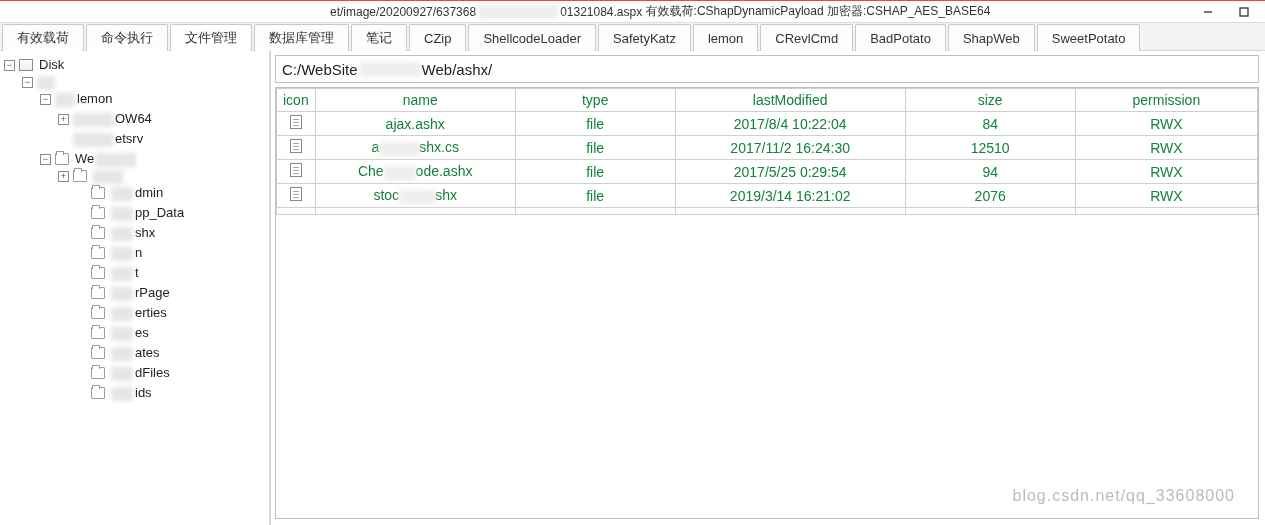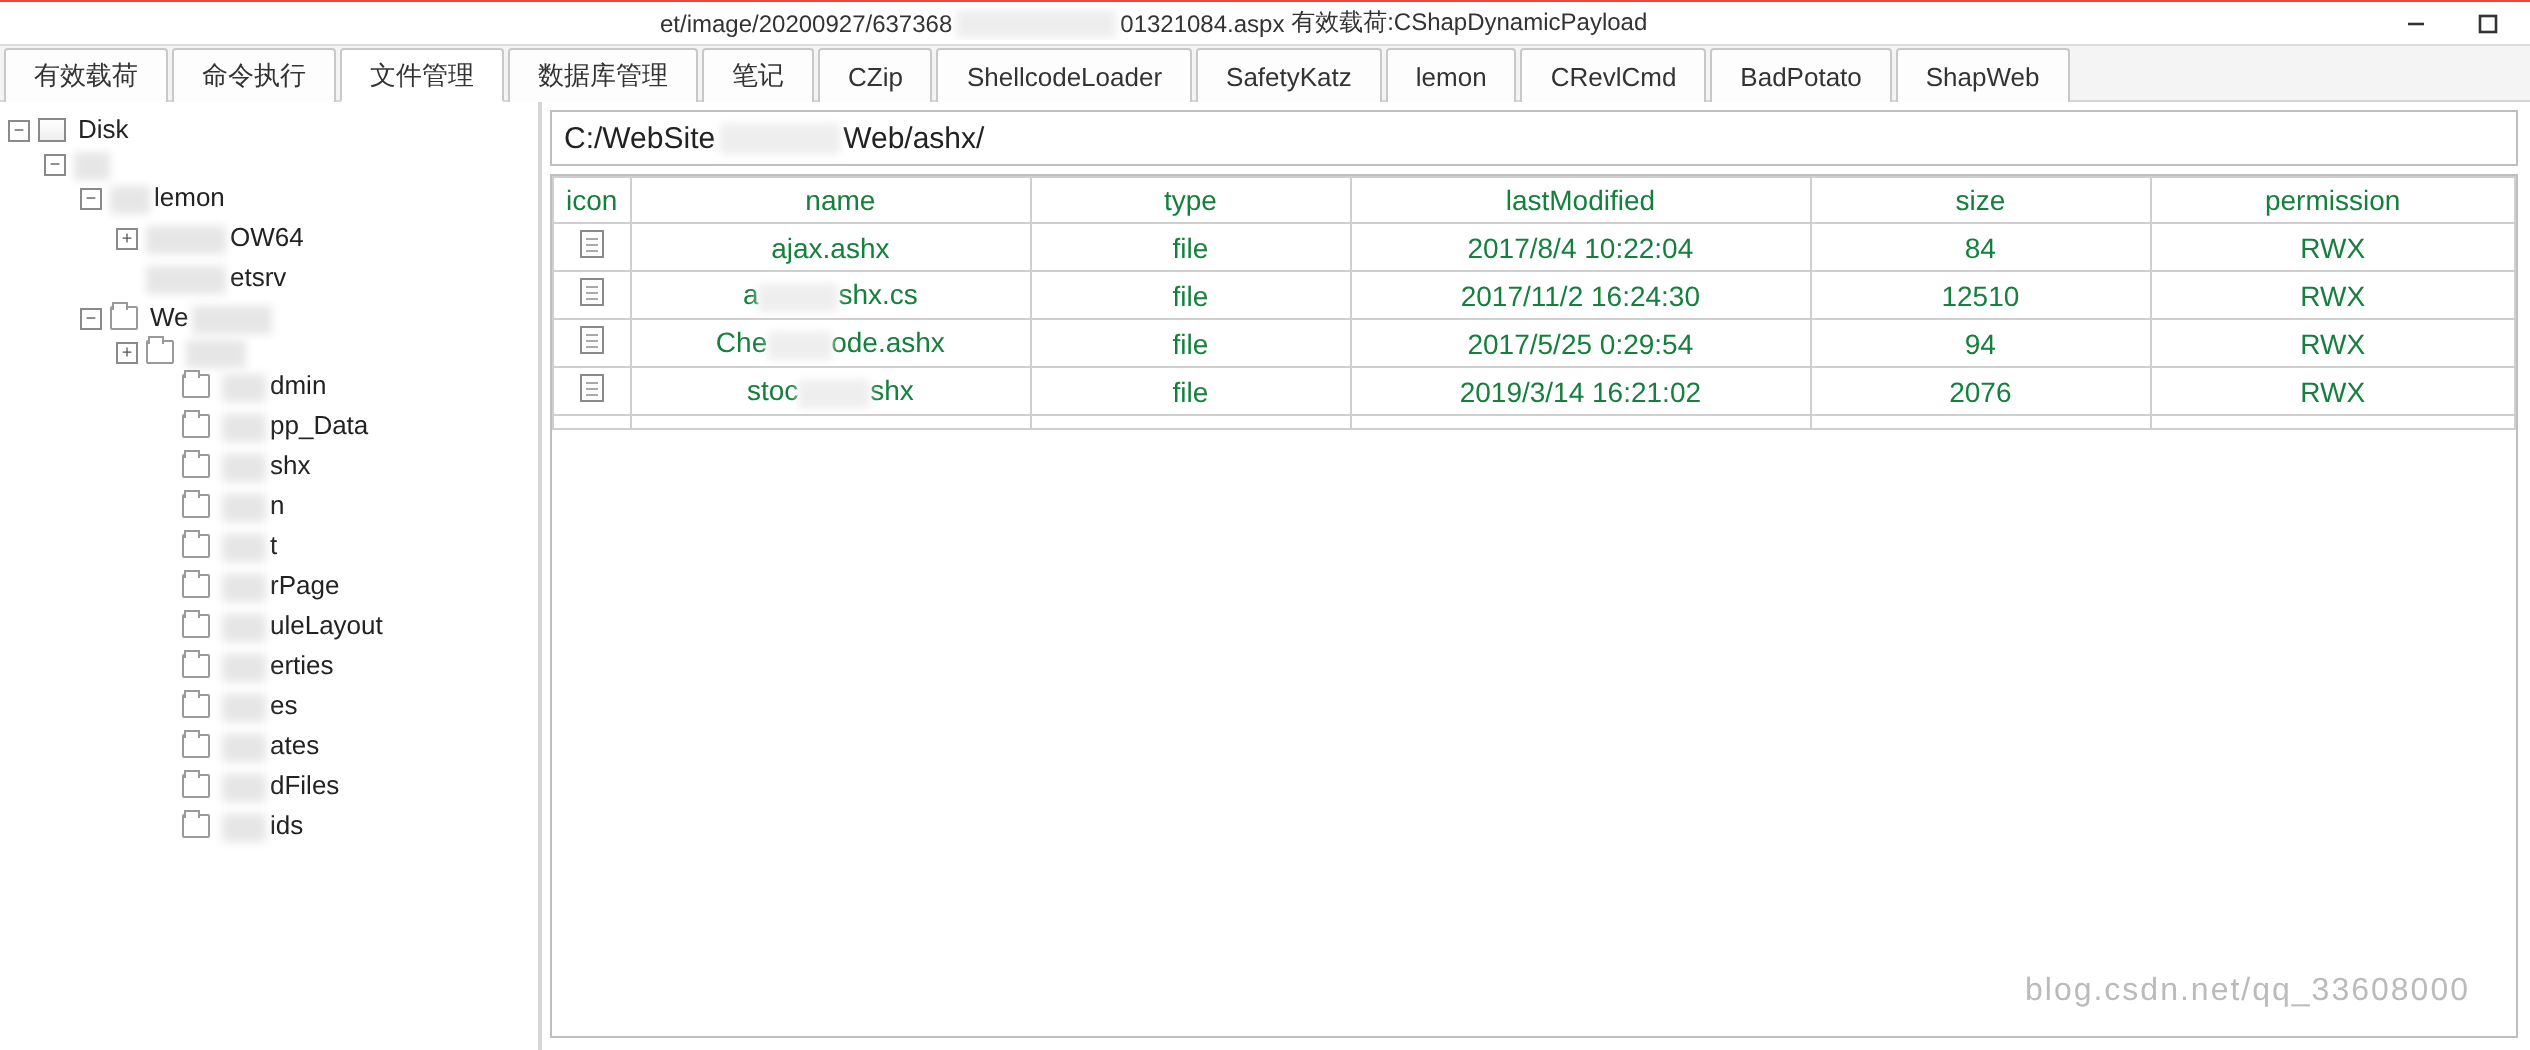--- a/index.html
+++ b/index.html
@@ -209,20 +209,21 @@
 <div class="window">
 
   <div class="titlebar">
     <div class="title-area">
       <span>et/image/20200927/637368</span>
       <span class="blur"></span>
       <span>01321084.aspx</span>
       <span>&nbsp;</span>
       <span>有效载荷:CShapDynamicPayload</span>
       <span>&nbsp;</span>
+      <span>加密器:CSHAP_AES_BASE64</span>
     </div>
     <div class="win-btns">
       <div class="win-btn">
         <svg width="10" height="10">
             <line x1="1" y1="5" x2="9" y2="5" stroke="#333" stroke-width="1.3"></line>
           </svg>
       </div>
       <div class="win-btn">
         <svg width="10" height="10">
             <rect x="1" y="1" width="8" height="8" fill="none" stroke="#333" stroke-width="1.3"></rect>
@@ -237,20 +238,21 @@
       <div class="tab active">文件管理</div>
       <div class="tab">数据库管理</div>
       <div class="tab">笔记</div>
       <div class="tab">CZip</div>
       <div class="tab">ShellcodeLoader</div>
       <div class="tab">SafetyKatz</div>
       <div class="tab">lemon</div>
       <div class="tab">CRevlCmd</div>
       <div class="tab">BadPotato</div>
       <div class="tab">ShapWeb</div>
+      <div class="tab">SweetPotato</div>
     </div>
 
   <div class="content">
 
     <div class="tree-pane">
       <div class="tree">
         <ul>
           <li>
             <div class="row">
               <span class="toggle">−</span>
@@ -348,28 +350,20 @@
                                 <span class="folder-icon"></span>
                                 <span class="blur-part" style="width:22px"></span>
                                 <span>rPage</span>
                               </div>
                             </li>
                             <li>
                               <div class="row">
                                 <span class="toggle empty"></span>
                                 <span class="folder-icon"></span>
                                 <span class="blur-part" style="width:22px"></span>
-                                <span>uleLayout</span>
-                              </div>
-                            </li>
-                            <li>
-                              <div class="row">
-                                <span class="toggle empty"></span>
-                                <span class="folder-icon"></span>
-                                <span class="blur-part" style="width:22px"></span>
                                 <span>erties</span>
                               </div>
                             </li>
                             <li>
                               <div class="row">
                                 <span class="toggle empty"></span>
                                 <span class="folder-icon"></span>
                                 <span class="blur-part" style="width:22px"></span>
                                 <span>es</span>
                               </div>

